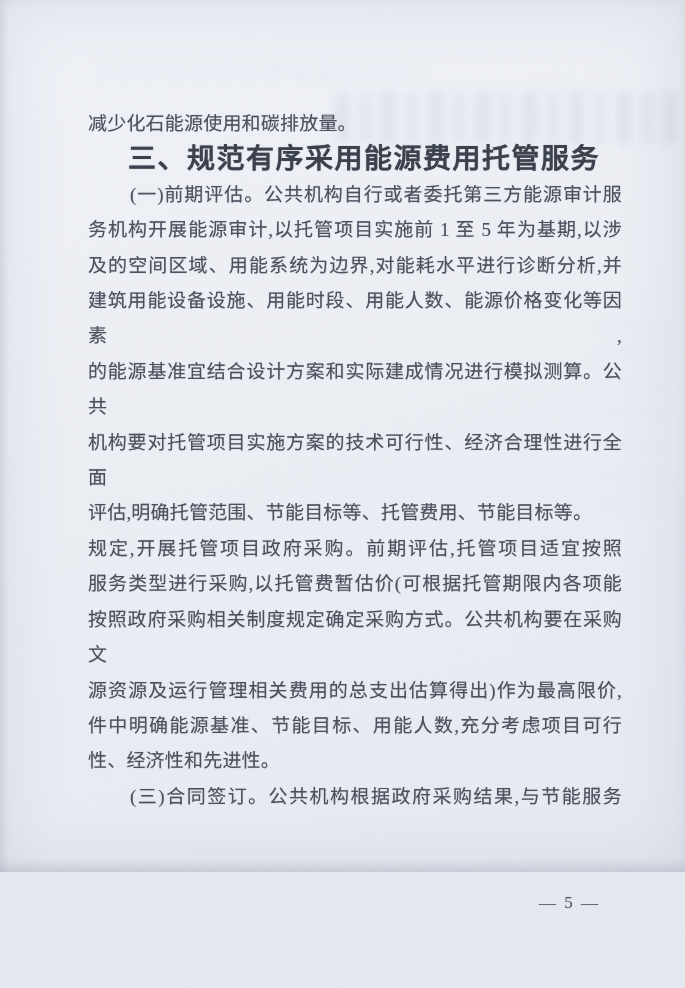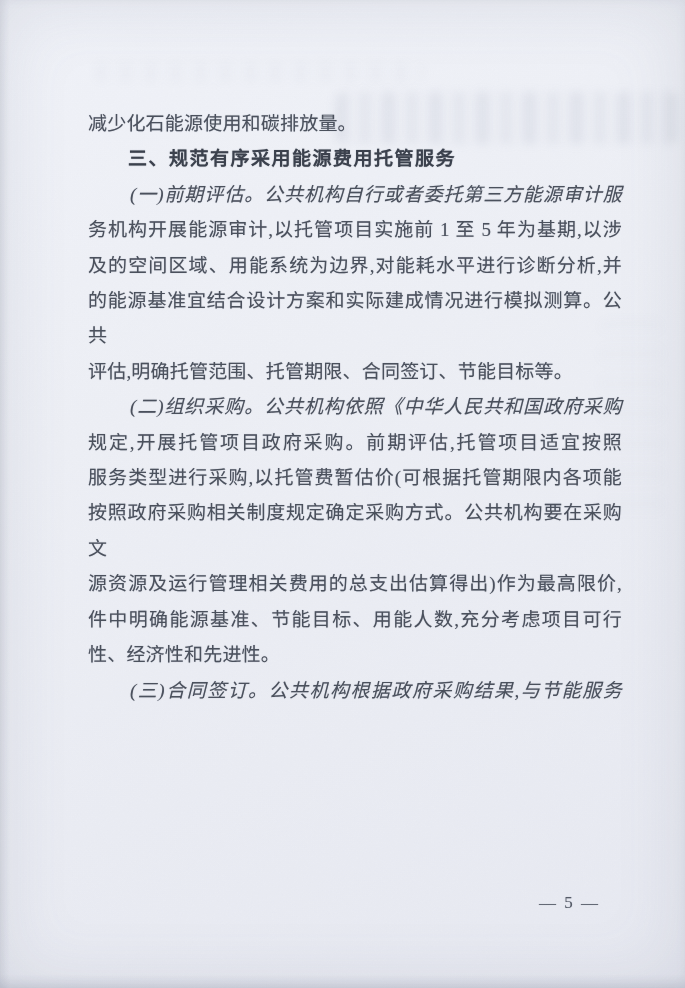--- a/index.html
+++ b/index.html
@@ -6,21 +6,21 @@
     margin: 0;
     padding: 0;
     width: 685px;
     height: 988px;
     overflow: hidden;
     background: #e6e8f0;
   }
   .scan-page {
     position: relative;
     width: 685px;
-    height: 988px;
+    height: 872px;
     background: linear-gradient(160deg, #f0f2f8 0%, #edeff5 38%, #eaecf3 70%, #e7e9f1 100%);
   }
   .vignette {
     position: absolute;
     inset: 0;
     box-shadow: inset 0 0 70px rgba(100,106,128,0.14), inset 0 0 10px rgba(120,126,148,0.09);
     pointer-events: none;
     z-index: 6;
   }
   .edge-left {
@@ -88,25 +88,25 @@
     color: #4a505c;
     letter-spacing: 0.2px;
     text-shadow: 0 0 1px rgba(86,93,110,0.45);
   }
   .line { min-height: 35.4px; }
   .line.fill {
     text-align: justify;
     text-align-last: justify;
   }
   .line.end { text-align: left; }
-  .line.indent { text-indent: 42px; font-style: italic; }
+  .line.indent { text-indent: 42px; }
   .line.heading {
     font-family: "Liberation Sans", "DejaVu Sans", sans-serif;
     font-weight: 700;
-    font-size: 19px;
+    font-size: 28px;
     color: #3a404c;
     text-indent: 40px;
     letter-spacing: 1.5px;
     text-shadow: 0 0 1px rgba(58,64,76,0.5);
   }
   .page-number {
     position: absolute;
     top: 893px;
     right: 85px;
     z-index: 3;
@@ -134,24 +134,25 @@
     <rect width="685" height="988" filter="url(#paperNoise)"></rect>
   </svg>
 
   <div class="content">
     <div class="line end">减少化石能源使用和碳排放量。</div>
     <div class="line heading">三、规范有序采用能源费用托管服务</div>
 
     <div class="line fill indent">(一)前期评估。公共机构自行或者委托第三方能源审计服</div>
     <div class="line fill">务机构开展能源审计,以托管项目实施前 1 至 5 年为基期,以涉</div>
     <div class="line fill">及的空间区域、用能系统为边界,对能耗水平进行诊断分析,并</div>
+    <div class="line fill">建筑用能设备设施、用能时段、用能人数、能源价格变化等因素,</div>
     <div class="line fill">的能源基准宜结合设计方案和实际建成情况进行模拟测算。公共</div>
-    <div class="line end">评估,明确托管范围、托管期限、合同签订、节能目标等。</div>
+    <div class="line fill">机构要对托管项目实施方案的技术可行性、经济合理性进行全面</div>
+    <div class="line end">评估,明确托管范围、节能目标等、托管费用、节能目标等。</div>
 
-    <div class="line fill indent">(二)组织采购。公共机构依照《中华人民共和国政府采购</div>
     <div class="line fill">规定,开展托管项目政府采购。前期评估,托管项目适宜按照</div>
     <div class="line fill">服务类型进行采购,以托管费暂估价(可根据托管期限内各项能</div>
     <div class="line fill">按照政府采购相关制度规定确定采购方式。公共机构要在采购文</div>
     <div class="line fill">源资源及运行管理相关费用的总支出估算得出)作为最高限价,</div>
     <div class="line fill">件中明确能源基准、节能目标、用能人数,充分考虑项目可行</div>
     <div class="line end">性、经济性和先进性。</div>
 
     <div class="line fill indent">(三)合同签订。公共机构根据政府采购结果,与节能服务</div>
 
   </div>

